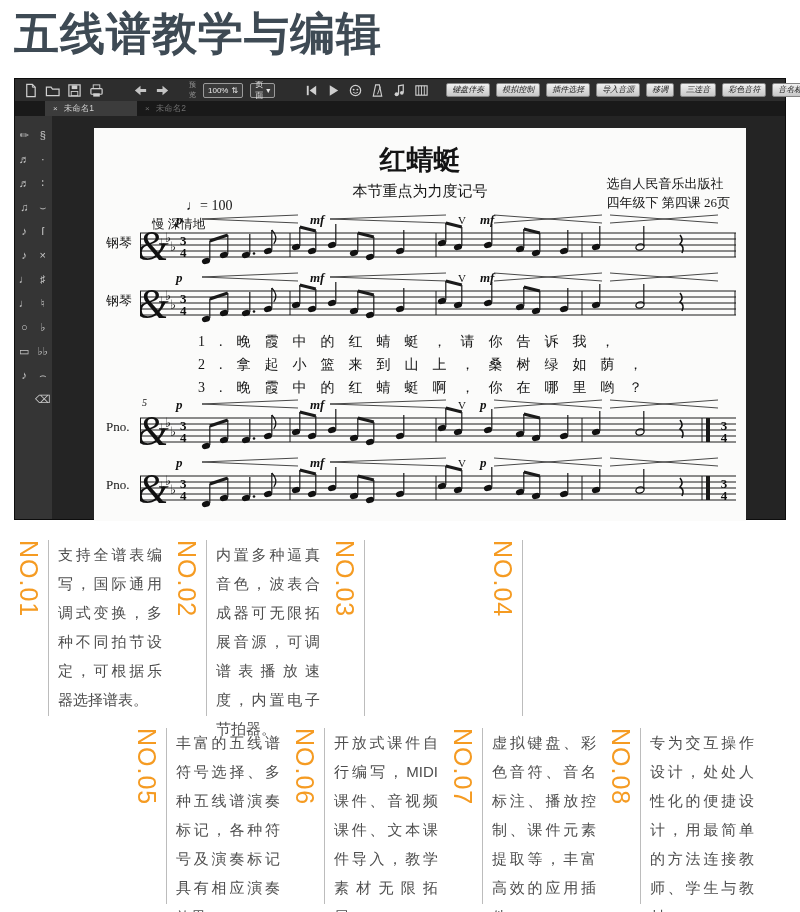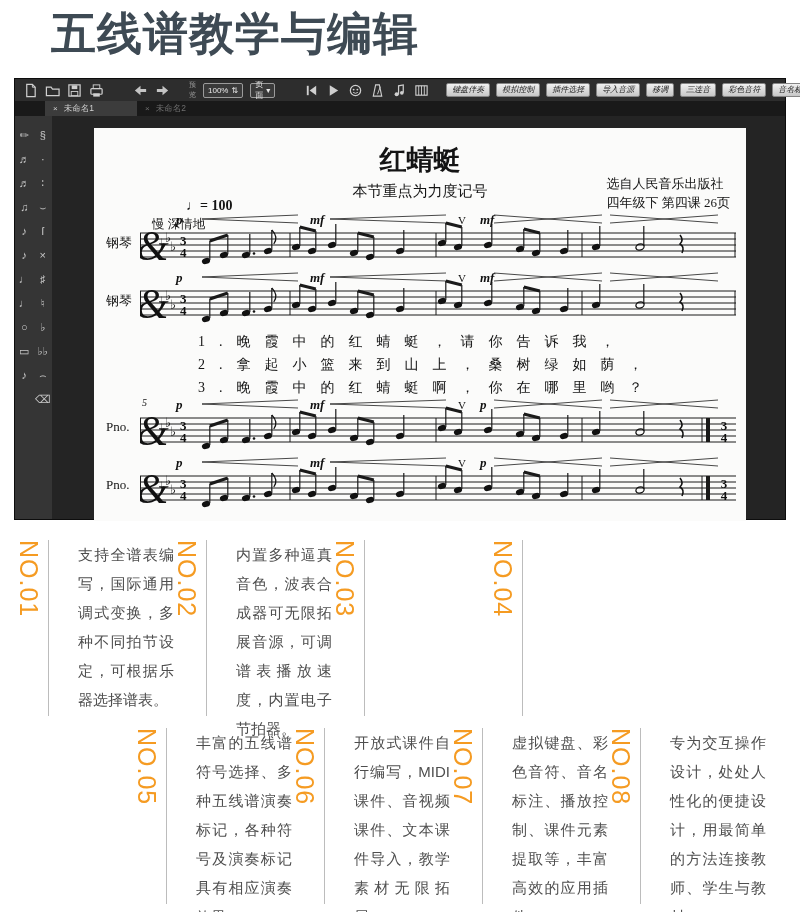--- a/index.html
+++ b/index.html
@@ -1,20 +1,20 @@
 <!DOCTYPE html>
 <html><head>
 <meta charset="utf-8">
 <style>
   html,body{margin:0;padding:0;background:#fff;}
   #frame{position:relative;width:800px;height:912px;background:#ffffff;overflow:hidden;
          font-family:"Liberation Sans",sans-serif;}
   
   #page-title{position:absolute;left:14px;top:4px;font-size:45px;font-weight:900;
-              color:#3e4a54;letter-spacing:1px;margin-left:37px;}
+              color:#3e4a54;letter-spacing:1px;}
   
   #appwin{position:absolute;left:14px;top:78px;width:772px;height:442px;
           background:#86efac;border:1px solid #0d0d0d;box-sizing:border-box;}
   #toolbar{position:absolute;left:0;top:0;right:0;height:22px;background:#2d2d2d;
            display:flex;align-items:center;padding-left:8px;box-sizing:border-box;gap:7px;}
   .ticon{width:15px;height:15px;flex:0 0 auto;display:block;}
   .gap-l{margin-left:22px;}
   .gap-m{margin-left:12px;}
   #zoom-label{font-size:7px;color:#9a9a9a;}
   .tbox{background:#3a3a3a;border:1px solid #9b9b9b;border-radius:2px;color:#e8e8e8;
@@ -34,35 +34,35 @@
              padding-top:8px;row-gap:1px;}
   .tool{height:23px;display:flex;align-items:center;justify-content:center;
         color:#c9c9c9;font-size:11px;line-height:1;}
   
   #canvas{position:absolute;left:37px;top:37px;right:0;bottom:0;background:#242424;}
   #scorepage{position:absolute;left:42px;top:12px;width:652px;height:393px;background:#fbfbfa;
              font-family:"Liberation Serif","DejaVu Serif",serif;color:#141414;overflow:hidden;}
   #score-title{position:absolute;left:0;right:0;top:14px;text-align:center;font-size:27px;font-weight:600;}
   #score-subtitle{position:absolute;left:0;right:0;top:54px;text-align:center;font-size:15px;}
   #score-source{position:absolute;right:16px;top:46px;text-align:left;font-size:13px;line-height:19px;}
-  #score-tempo{position:absolute;left:92px;top:70px;font-size:14px;font-weight:bold;}
+  #score-tempo{position:absolute;left:92px;top:70px;font-size:14px;font-weight:normal;}
   #score-expr{position:absolute;left:58px;top:88px;font-size:12.5px;}
   .syslabel{position:absolute;left:12px;font-size:13px;}
   .syssvg{position:absolute;left:46px;width:596px;height:74px;}
   .lyricline{position:absolute;left:104px;font-size:14px;letter-spacing:14px;white-space:nowrap;}
   
   .frow{position:absolute;display:flex;}
   #frow1{left:16px;top:538px;}
   #frow2{left:134px;top:726px;}
   .feat{display:flex;width:158px;flex:0 0 158px;}
   .vno{position:relative;width:30px;flex:0 0 30px;}
   .vno span{position:absolute;left:27px;top:2px;transform-origin:0 0;transform:rotate(90deg);
             font-size:25px;letter-spacing:1px;color:#f59b22;white-space:nowrap;}
   .fdiv{border-left:1px solid #bcbcbc;height:176px;margin:2px 9px 0 2px;}
-  .ftext{width:104px;font-size:15px;line-height:29px;color:#4e4e4e;text-align:justify;margin-top:2px;margin-left:20px;}
+  .ftext{width:104px;font-size:15px;line-height:29px;color:#4e4e4e;text-align:justify;margin-top:2px;}
 </style>
 </head>
 <body>
 
 <div id="frame">
   <div id="page-title">五线谱教学与编辑</div>
 
   <div id="appwin">
     <div id="toolbar">
       <svg class="ticon" viewBox="0 0 16 16">

